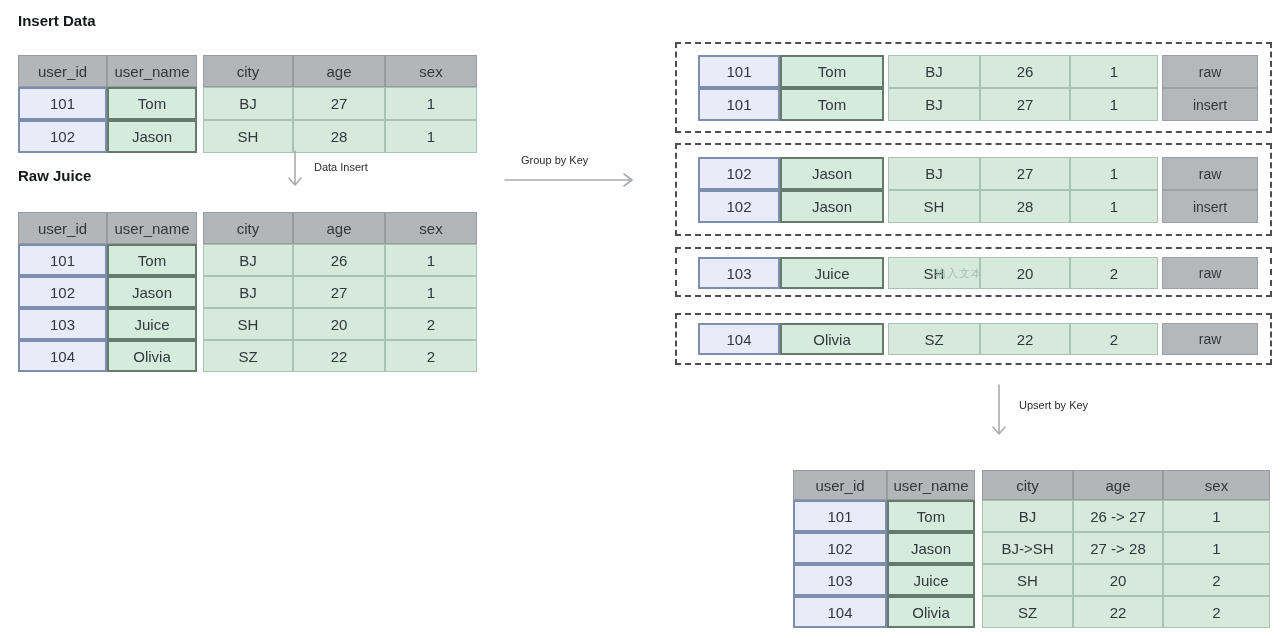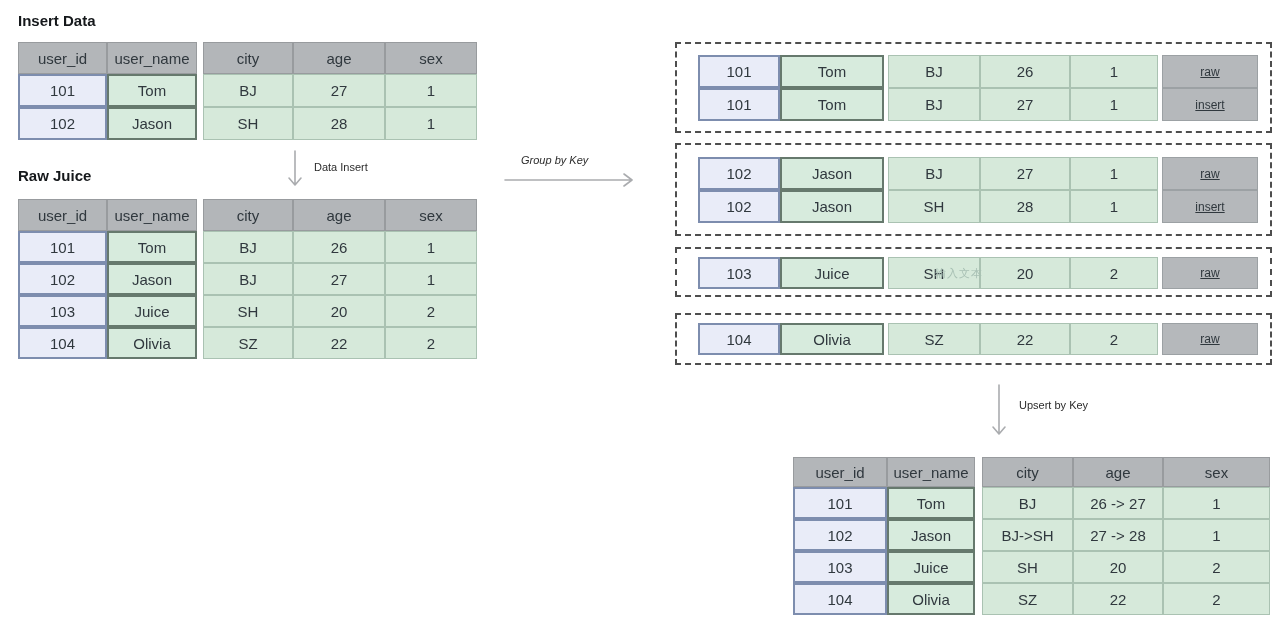--- a/index.html
+++ b/index.html
@@ -4,21 +4,21 @@
 <style>
   html,body { margin:0; padding:0; background:#ffffff; }
   .canvas {
     position:relative; width:1280px; height:638px; background:#ffffff;
     font-family:"Liberation Sans","DejaVu Sans",sans-serif; overflow:hidden;
     color:var(--text);
   }
   .title { position:absolute; font-weight:bold; font-size:15px; color:#15181b; }
   .lbl { position:absolute; font-size:11px; color:var(--label); white-space:nowrap; }
 
-  .dtable { position:absolute; }
+  .dtable { position:absolute;margin-top:13px; }
   .trow { display:flex; }
   .cell {
     box-sizing:border-box; display:flex; align-items:center; justify-content:center;
     font-size:15px; color:var(--text); flex:0 0 auto;
   }
   .sp { box-sizing:border-box; background:#ffffff; flex:0 0 auto; }
   .sp6 { width:6px; } .sp4 { width:4px; } .sp7 { width:7px; }
 
   
   .rh33 .cell { height:33px; } .rh32 .cell { height:32px; } .rh30 .cell { height:30px; }
@@ -31,21 +31,21 @@
   .g-age { width:90px; } .g-sex { width:88px; } .g-tag { width:96px; }
   
   .r-id  { width:94px; } .r-name { width:88px; } .r-city { width:91px; }
   .r-age { width:90px; } .r-sex { width:107px; }
 
   
   .c-id,.g-id,.r-id       { background:var(--kid-bg);  border:2px solid var(--kid-bd); }
   .c-name,.g-name,.r-name { background:var(--knm-bg);  border:2px solid var(--knm-bd); }
   .c-city,.c-age,.c-sex,.g-city,.g-age,.g-sex,.r-city,.r-age,.r-sex
                           { background:var(--val-bg);  border:1px solid var(--val-bd); }
-  .g-tag                  { background:var(--tag-bg);  border:1px solid var(--tag-bd); font-size:12px;text-decoration:underline; }
+  .g-tag                  { background:var(--tag-bg);  border:1px solid var(--tag-bd); font-size:14px; }
   .h                      { background:var(--hdr-bg) !important; border:1px solid var(--hdr-bd) !important; font-size:15px; }
 
   .gbox {
     position:absolute; box-sizing:border-box;
     border:2px dashed var(--dash); background:transparent;
   }
   .grows { position:absolute; }
   .watermark {
     position:absolute; font-size:11px; color:var(--wm); letter-spacing:1px;
     white-space:nowrap; pointer-events:none;
@@ -132,21 +132,21 @@
           <div class="cell c-sex">2</div>
         </div>
       </div>
   </div>
 
   <svg class="arrow" style="left:288px; top:150px;" width="14" height="42" viewBox="0 0 14 42">
     <path d="M7 1 V34 M1 28 L7 35 L13 28"></path>
   </svg>
   <div class="lbl" style="left:314px; top:161px;">Data Insert</div>
 
-  <div class="lbl" style="left:521px; top:154px;font-style:italic;">Group by Key</div>
+  <div class="lbl" style="left:521px; top:154px;">Group by Key</div>
   <svg class="arrow" style="left:504px; top:173px;" width="135" height="14" viewBox="0 0 135 14">
     <path d="M1 7 H127 M120 1 L128 7 L120 13"></path>
   </svg>
 
   <div class="gbox" style="left:675px; top:42px; width:597px; height:91px;">
     <div class="grows rh33" style="left:21px; top:11px;">
         <div class="trow">
           <div class="cell g-id">101</div>
           <div class="cell g-name">Tom</div>
           <div class="sp sp4"></div>

